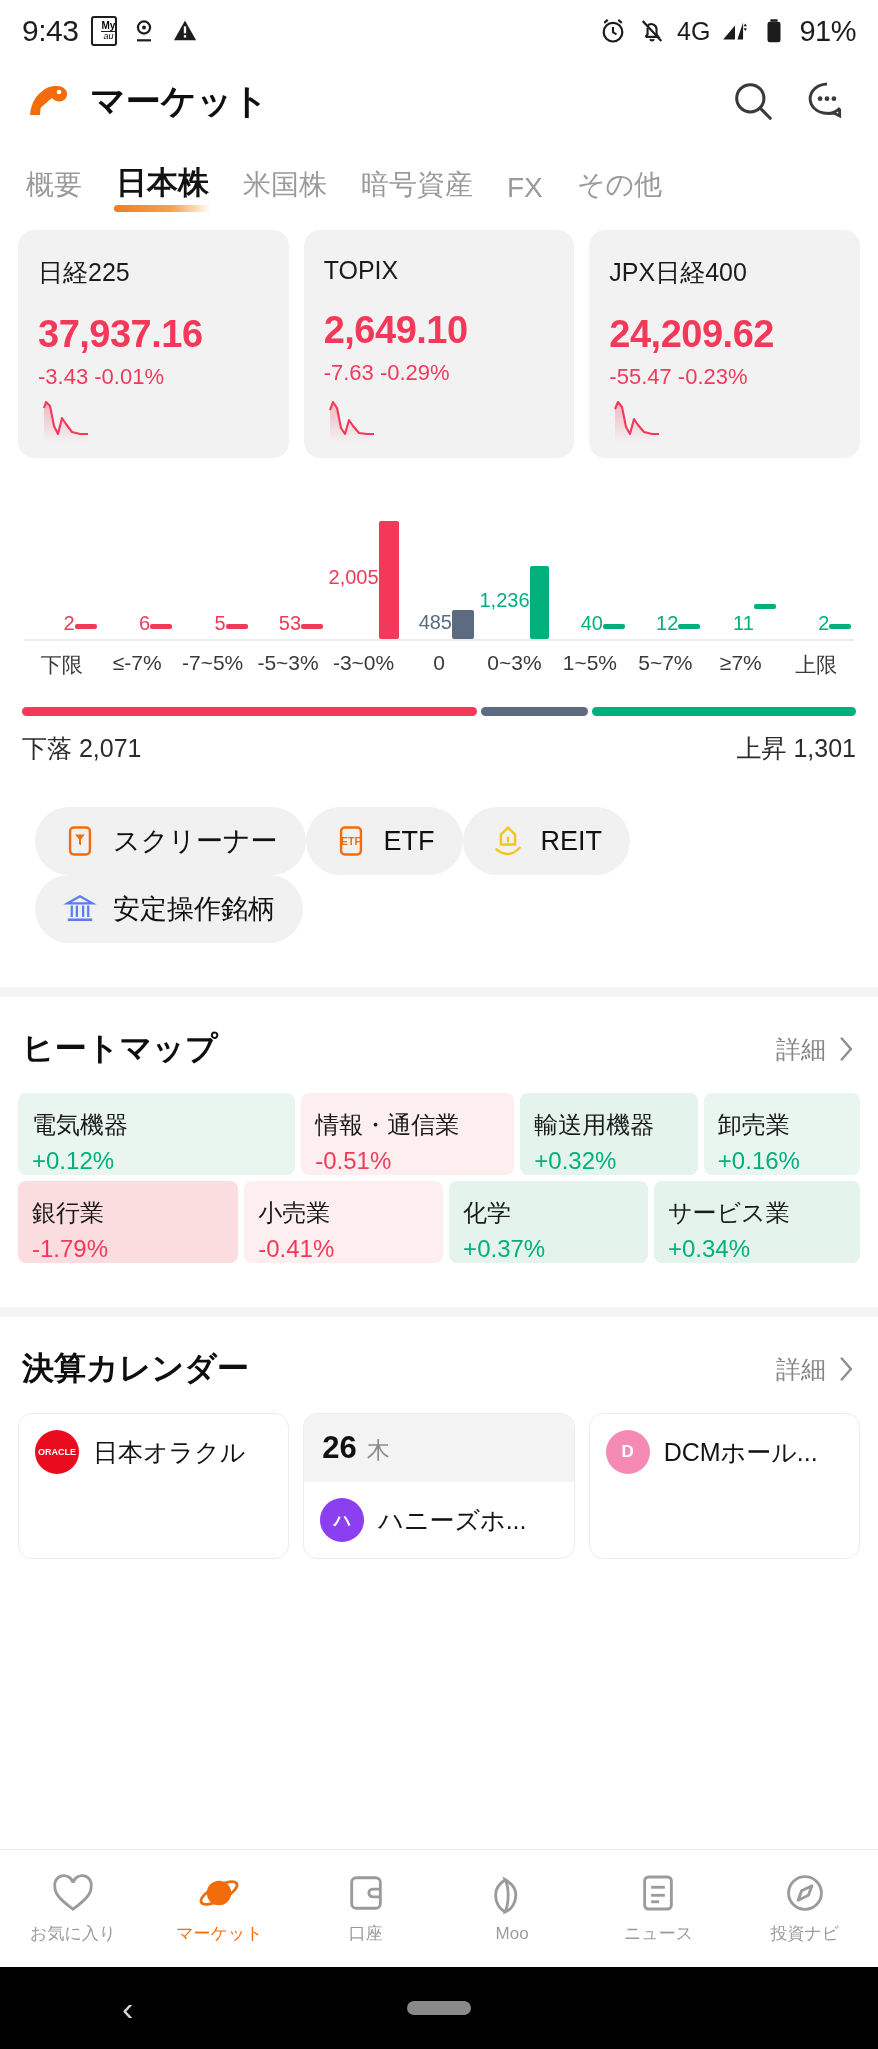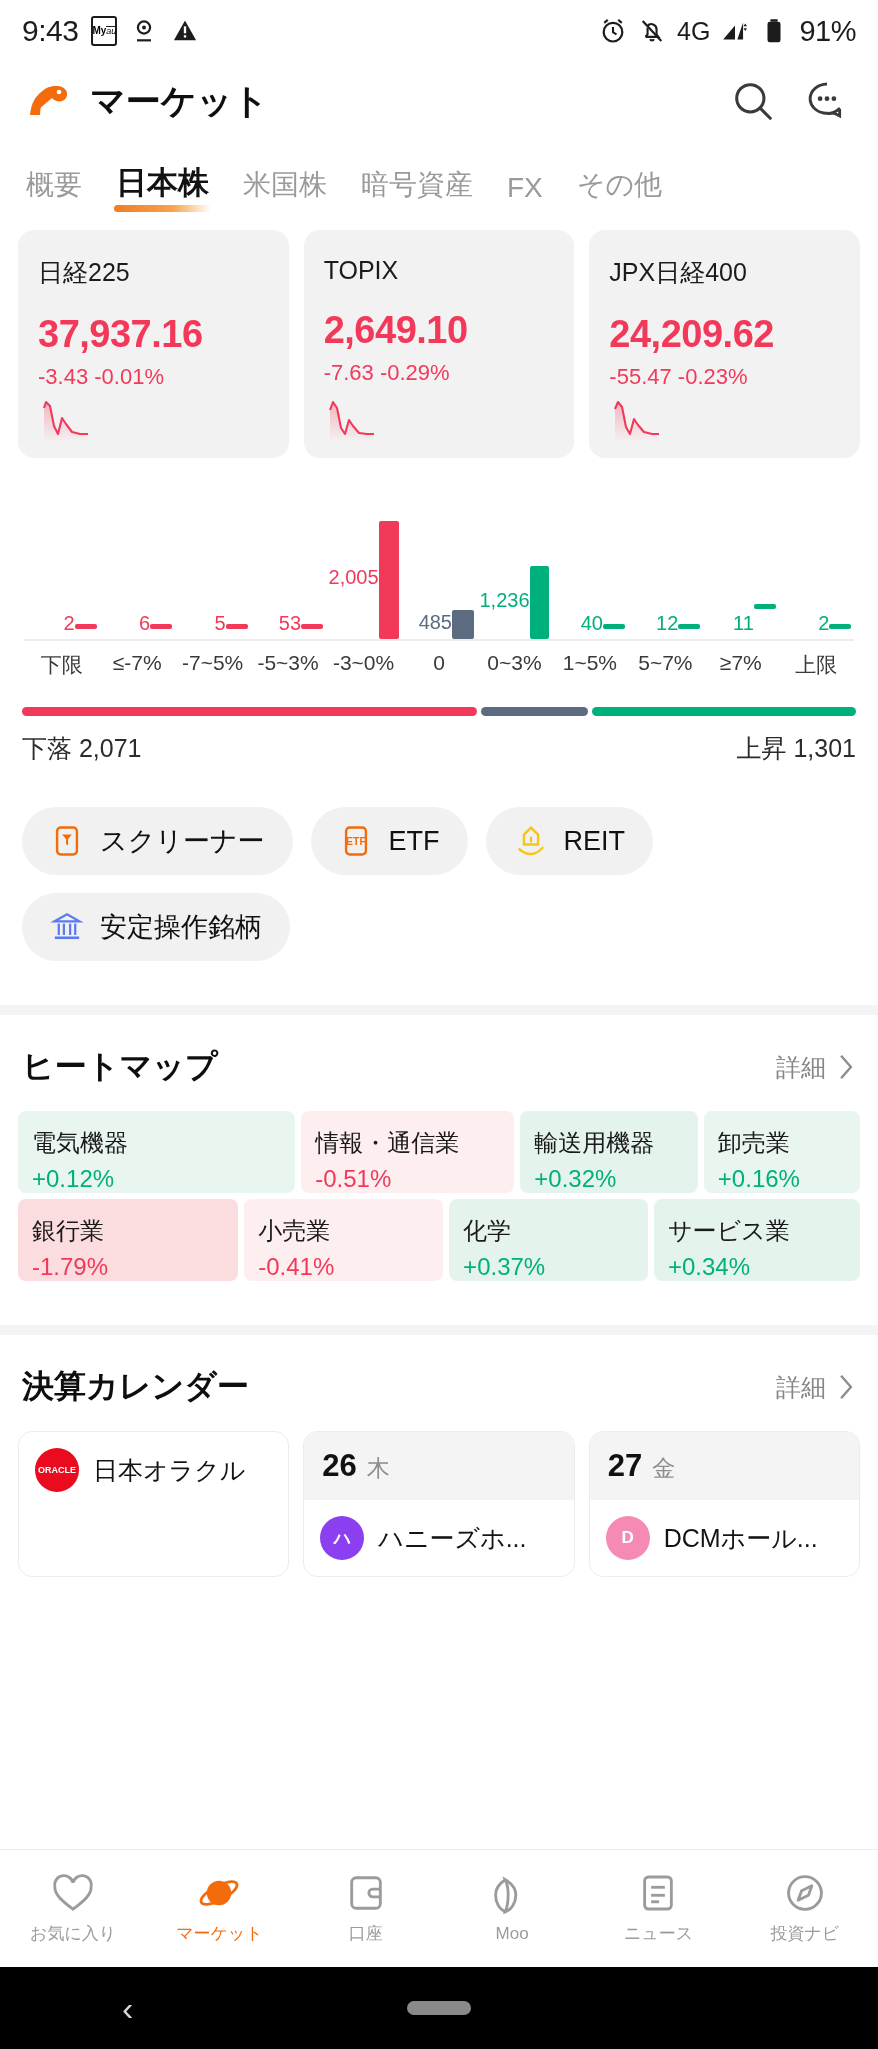--- a/index.html
+++ b/index.html
@@ -17,21 +17,21 @@
     padding: 0 22px; justify-content: space-between;
     background: #fff;
   }
   .sb-left { display: flex; align-items: center; gap: 13px; }
   .sb-right { display: flex; align-items: center; gap: 11px; }
   .sb-time { font-size: 30px; color: #1c1c1c; letter-spacing: -0.5px; }
   .sb-batt { font-size: 29px; color: #1c1c1c; letter-spacing: -0.5px; }
   .sb-ico { width: 28px; height: 30px; display:block; }
   .myau {
     width: 26px; height: 30px; border: 2.5px solid #1c1c1c; border-radius: 3px;
-    display:flex; flex-direction:row; align-items:center; justify-content:center;
+    display:flex; flex-direction:column; align-items:flex-end; justify-content:center;
     line-height:1;
   }
   .myau b { font-size: 10px; font-weight: 700; }
   .myau i { font-size: 9px; font-style: italic; border-top:1.5px solid #1c1c1c; width:14px; text-align:center;}
   .net4g { font-size: 25px; color:#1c1c1c; }
 
   
   .appbar {
     height: 78px; display:flex; align-items:center; padding: 0 28px;
     justify-content: space-between; background:#fff;
@@ -74,21 +74,21 @@
   .dlabels { display:flex; margin-top: 10px; padding: 0 8px;}
   .dlab { flex:1; text-align:center; font-size: 21px; color:#3a3a3a; white-space:nowrap;}
 
   
   .ratio-wrap { padding: 28px 22px 0 22px; }
   .ratio { display:flex; height: 9px; gap: 4px; }
   .ratio span { border-radius: 5px; display:block; height:100%; }
   .ratio-lab { display:flex; justify-content:space-between; margin-top: 16px; font-size: 25px; color:#2c2c2c;}
 
   
-  .chips { display:flex; flex-wrap: wrap; gap: 18px; padding: 42px 22px 0 22px; }
+  .chips { display:flex; flex-wrap: wrap; padding: 42px 22px 0 35px; }
   .chip {
     display:flex; align-items:center; gap: 16px;
     background:#f1f1f2; border-radius: 34px; height: 68px; padding: 0 28px;
     font-size: 27px; color:#111;
   }
 
   
   .divider { height: 10px; background:#f4f4f5; margin-top: 44px; }
 
   
@@ -442,24 +442,20 @@
         <div class="cal-head">
           <span class="cal-d">26</span>
           <span class="cal-w">木</span>
         </div>
         <div class="cal-item">
           <div class="cal-logo" style="background: rgb(139, 63, 240);">ハ</div>
           <div class="cal-nm">ハニーズホ...</div>
         </div>
       </div>
       <div class="cal-card">
-        <div class="cal-head">
-          <span class="cal-d">27</span>
-          <span class="cal-w">金</span>
-        </div>
         <div class="cal-item">
           <div class="cal-logo" style="background: rgb(245, 139, 181);">D</div>
           <div class="cal-nm">DCMホール...</div>
         </div>
       </div>
     </div>
 
   <div class="bottomnav">
     <div class="nav-item">
       <svg width="46" height="42" viewBox="0 0 24 22">

